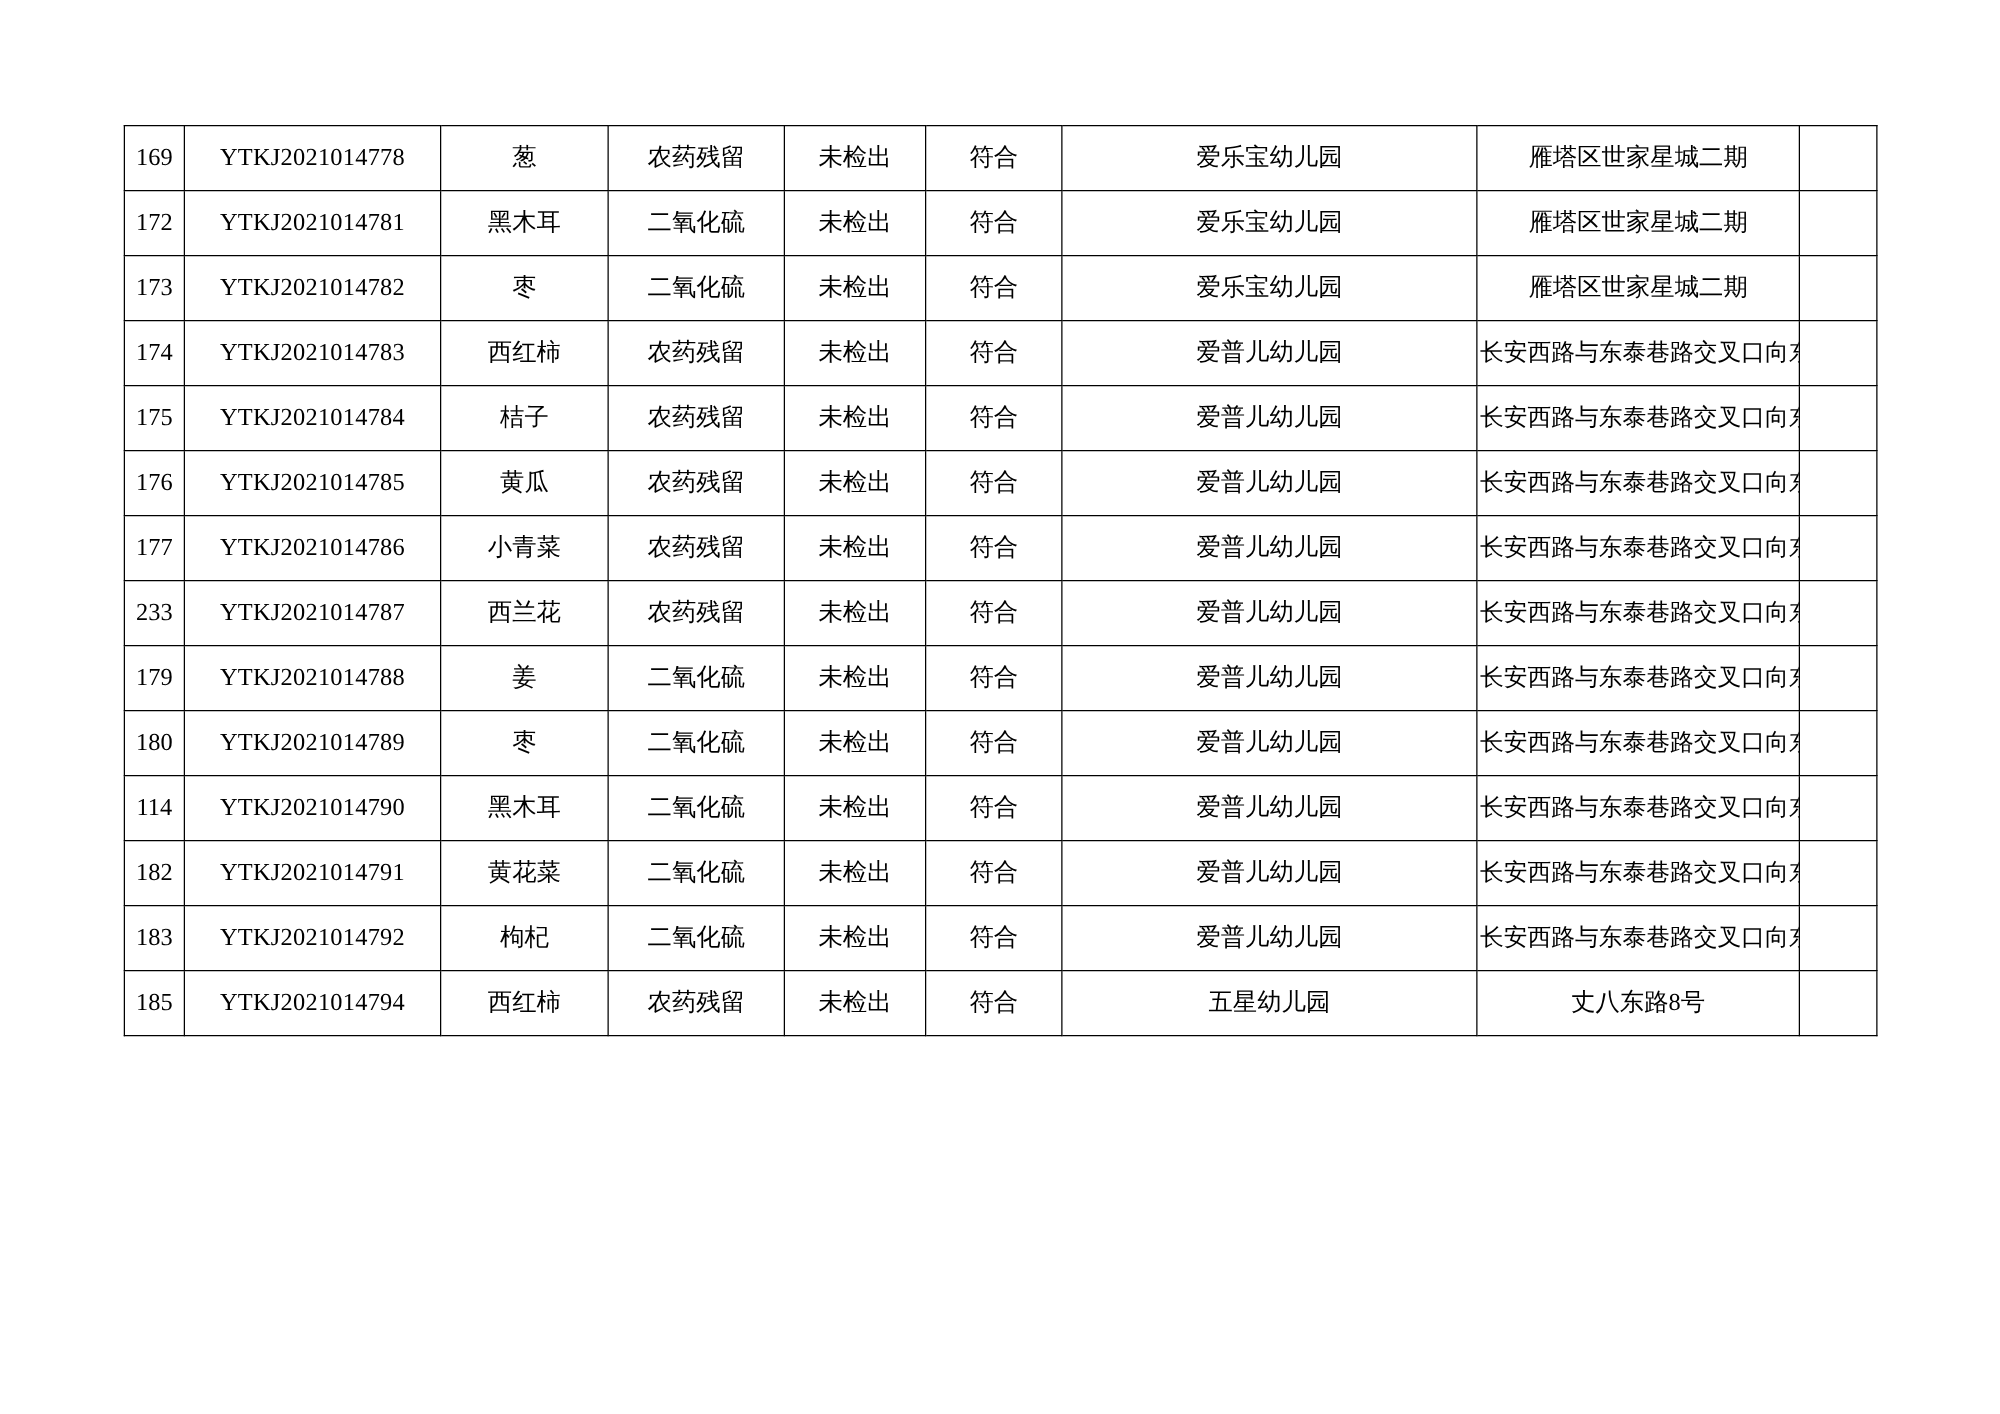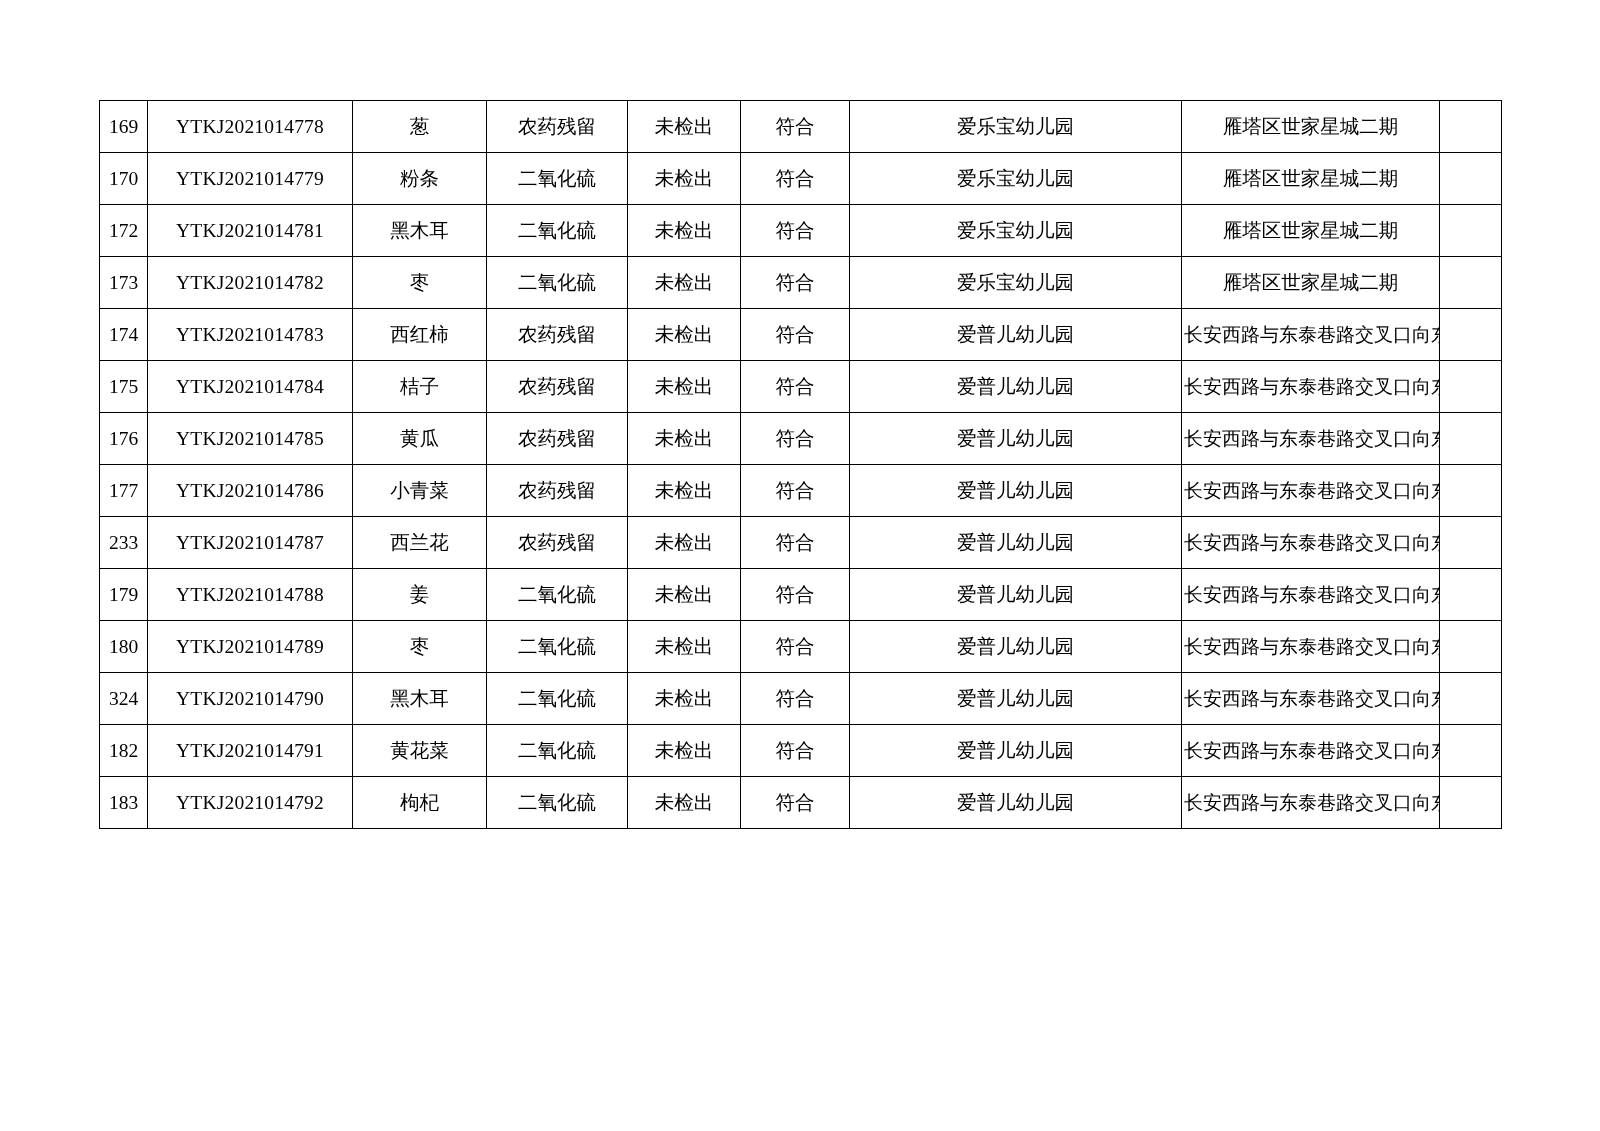--- a/index.html
+++ b/index.html
@@ -71,31 +71,20 @@
             <td class="c-code">YTKJ2021014778</td>
             <td class="c-sample">葱</td>
             <td class="c-item">农药残留</td>
             <td class="c-result">未检出</td>
             <td class="c-judge">符合</td>
             <td class="c-org">爱乐宝幼儿园</td>
             <td class="c-addr">雁塔区世家星城二期</td>
             <td class="c-note"></td>
           </tr>
           <tr>
-            <td class="c-idx">170</td>
-            <td class="c-code">YTKJ2021014779</td>
-            <td class="c-sample">粉条</td>
-            <td class="c-item">二氧化硫</td>
-            <td class="c-result">未检出</td>
-            <td class="c-judge">符合</td>
-            <td class="c-org">爱乐宝幼儿园</td>
-            <td class="c-addr">雁塔区世家星城二期</td>
-            <td class="c-note"></td>
-          </tr>
-          <tr>
             <td class="c-idx">172</td>
             <td class="c-code">YTKJ2021014781</td>
             <td class="c-sample">黑木耳</td>
             <td class="c-item">二氧化硫</td>
             <td class="c-result">未检出</td>
             <td class="c-judge">符合</td>
             <td class="c-org">爱乐宝幼儿园</td>
             <td class="c-addr">雁塔区世家星城二期</td>
             <td class="c-note"></td>
           </tr>
@@ -181,21 +170,21 @@
             <td class="c-code">YTKJ2021014789</td>
             <td class="c-sample">枣</td>
             <td class="c-item">二氧化硫</td>
             <td class="c-result">未检出</td>
             <td class="c-judge">符合</td>
             <td class="c-org">爱普儿幼儿园</td>
             <td class="c-addr two-line">长安西路与东泰巷路交叉口向东50米</td>
             <td class="c-note"></td>
           </tr>
           <tr>
-            <td class="c-idx">324</td>
+            <td class="c-idx">114</td>
             <td class="c-code">YTKJ2021014790</td>
             <td class="c-sample">黑木耳</td>
             <td class="c-item">二氧化硫</td>
             <td class="c-result">未检出</td>
             <td class="c-judge">符合</td>
             <td class="c-org">爱普儿幼儿园</td>
             <td class="c-addr two-line">长安西路与东泰巷路交叉口向东50米</td>
             <td class="c-note"></td>
           </tr>
           <tr>
@@ -211,18 +200,29 @@
           </tr>
           <tr>
             <td class="c-idx">183</td>
             <td class="c-code">YTKJ2021014792</td>
             <td class="c-sample">枸杞</td>
             <td class="c-item">二氧化硫</td>
             <td class="c-result">未检出</td>
             <td class="c-judge">符合</td>
             <td class="c-org">爱普儿幼儿园</td>
             <td class="c-addr two-line">长安西路与东泰巷路交叉口向东50米</td>
+            <td class="c-note"></td>
+          </tr>
+          <tr>
+            <td class="c-idx">185</td>
+            <td class="c-code">YTKJ2021014794</td>
+            <td class="c-sample">西红柿</td>
+            <td class="c-item">农药残留</td>
+            <td class="c-result">未检出</td>
+            <td class="c-judge">符合</td>
+            <td class="c-org">五星幼儿园</td>
+            <td class="c-addr">丈八东路8号</td>
             <td class="c-note"></td>
           </tr>
         </tbody>
     </table>
   </div>
 </div>
 
 </body></html>

